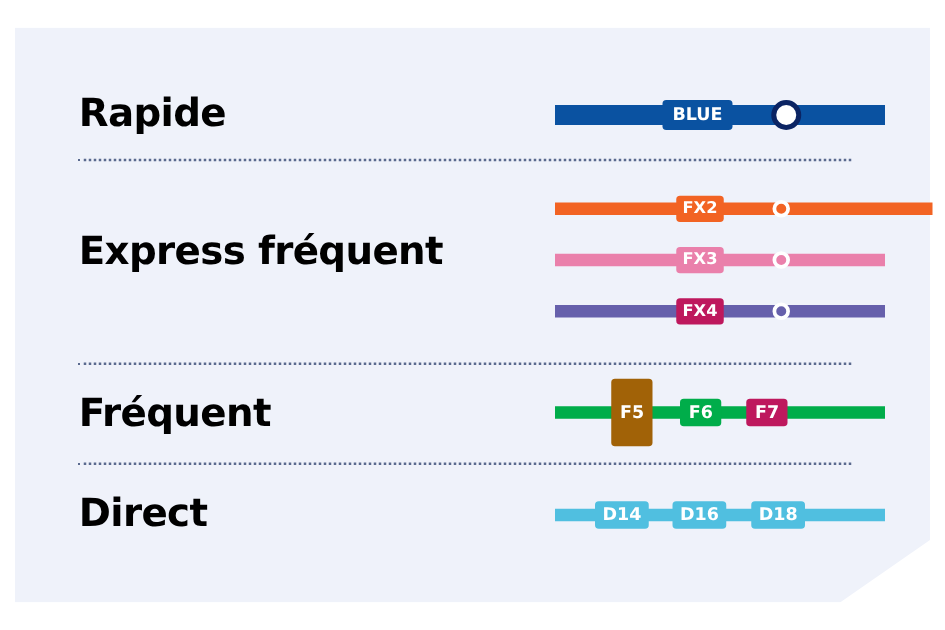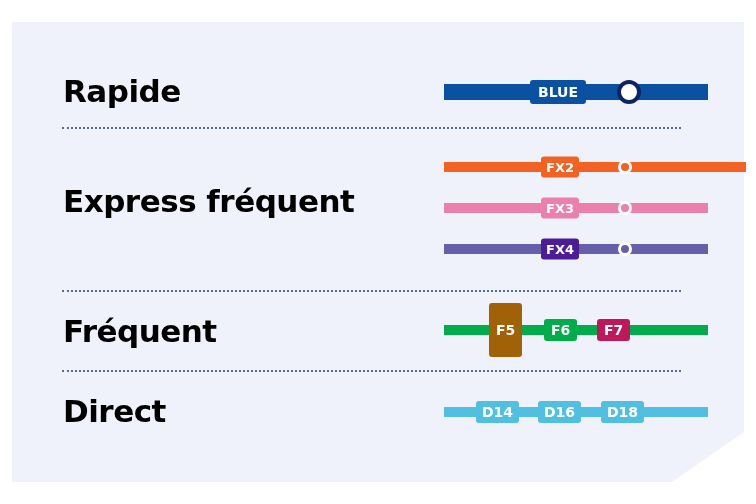--- a/index.html
+++ b/index.html
@@ -50,21 +50,21 @@
 <div class="label" style="top:186px;">Express fréquent</div>
 <div class="line" style="top:162px; background:#f26323;padding-left:38px;">
   <span class="badge" style="left:97px; background:#f26323;">FX2</span>
   <span class="stop" style="left:181px; width:14px; height:14px; border:3px solid #fff; background:#f26323;"></span>
 </div>
 <div class="line" style="top:203px; background:#ea80ab;">
   <span class="badge" style="left:97px; background:#ea80ab;">FX3</span>
   <span class="stop" style="left:181px; width:14px; height:14px; border:3px solid #fff; background:#ea80ab;"></span>
 </div>
 <div class="line" style="top:244px; background:#6660ab;">
-  <span class="badge" style="left:97px; background:#4c1d95;">FX4</span>
+  <span class="badge" style="left:97px; background:#be185d;">FX4</span>
   <span class="stop" style="left:181px; width:14px; height:14px; border:3px solid #fff; background:#6660ab;"></span>
 </div>
 <div class="sep" style="top:290px;"></div>
 
 <div class="label" style="top:316px;">Fréquent</div>
 <div class="line" style="top:325px; background:#00ad4a;">
   <span class="badge" style="left:45px; background:#a16207; font-size:14px; padding:20px 7px;">F5</span>
   <span class="badge" style="left:100px; background:#00ad4a; font-size:14px; padding:4px 7px;">F6</span>
   <span class="badge" style="left:153px; background:#be185d; font-size:14px; padding:4px 7px;">F7</span>
 </div>

